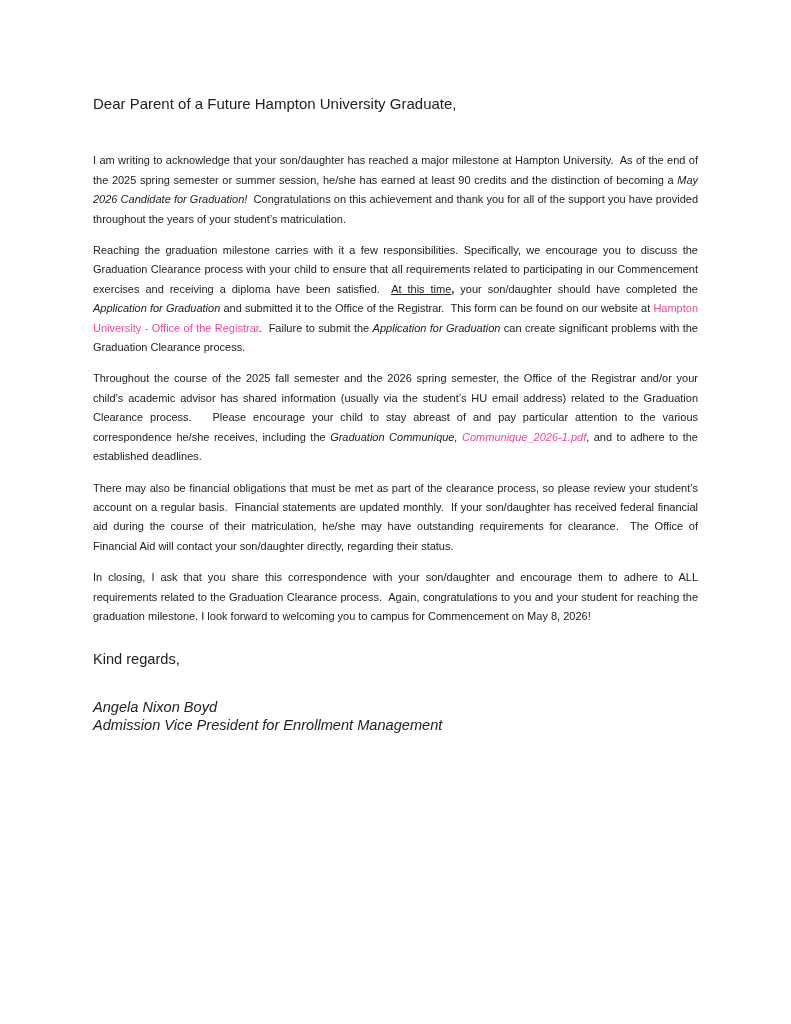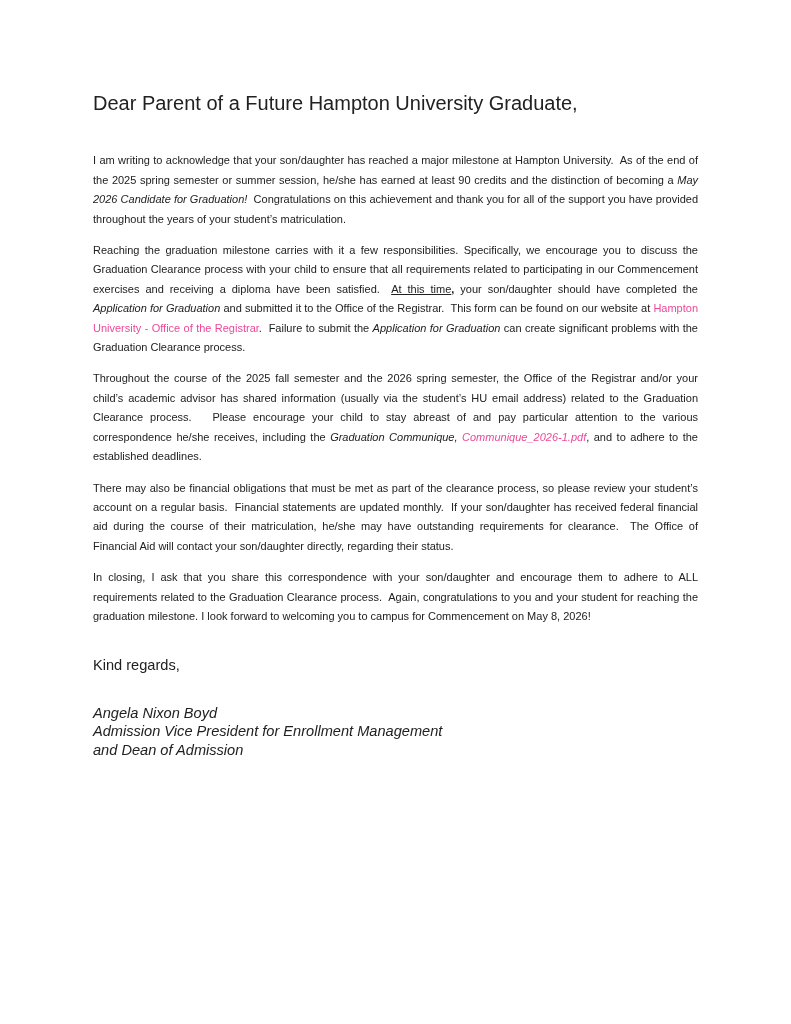--- a/index.html
+++ b/index.html
@@ -16,40 +16,40 @@
   }
   .page {
     box-sizing: border-box;
     width: 791px;
     height: 1024px;
     padding: 94px 93px 0 93px;
     background: #ffffff;
   }
   .salutation {
     margin: 0 0 38px 0;
-    font-size: 20px;
+    font-size: 15px;
     line-height: 19.4px;
     white-space: pre-wrap;
   }
   .para {
     margin: 0 0 12px 0;
     font-size: 11px;
     line-height: 19.4px;
     text-align: justify;
     white-space: pre-wrap;
   }
   .it { font-style: italic; }
   .bu { font-weight: normal; text-decoration: underline; }
   .b  { font-weight: bold; }
   a.lnk, .lnk {
     color: #ec4899;
     cursor: pointer;
   }
   .closing {
-    margin: 30px 0 28px 0;
+    margin: 24px 0 28px 0;
     font-size: 14.6px;
     line-height: 19.4px;
     white-space: pre-wrap;
   }
   .sigline {
     margin: 0;
     font-size: 14.6px;
     line-height: 18.6px;
     white-space: pre-wrap;
     font-style: italic;
@@ -69,15 +69,14 @@
   <p class="para"><span>Throughout the course of the 2025 fall semester and the 2026 spring semester, the Office of the Registrar and/or your child’s academic advisor has shared information (usually via the student’s HU email address) related to the Graduation Clearance process.   Please encourage your child to stay abreast of and pay particular attention to the various correspondence he/she receives, including the </span><span class="it">Graduation Communique, </span><a class="lnk it">Communique_2026-1.pdf</a><span>, and to adhere to the established deadlines.</span></p>
 
   <p class="para"><span>There may also be financial obligations that must be met as part of the clearance process, so please review your student’s account on a regular basis.  Financial statements are updated monthly.  If your son/daughter has received federal financial aid during the course of their matriculation, he/she may have outstanding requirements for clearance.  The Office of Financial Aid will contact your son/daughter directly, regarding their status.</span></p>
 
   <p class="para"><span>In closing, I ask that you share this correspondence with your son/daughter and encourage them to adhere to ALL requirements related to the Graduation Clearance process.  Again, congratulations to you and your student for reaching the graduation milestone. I look forward to welcoming you to campus for Commencement on May 8, 2026!</span></p>
 
   <p class="closing">Kind regards,</p>
 
   <p class="sigline">Angela Nixon Boyd</p>
   <p class="sigline">Admission Vice President for Enrollment Management</p>
-  <p class="sigline">and Dean of Admission</p>
 
 </div>
 
 </body></html>

